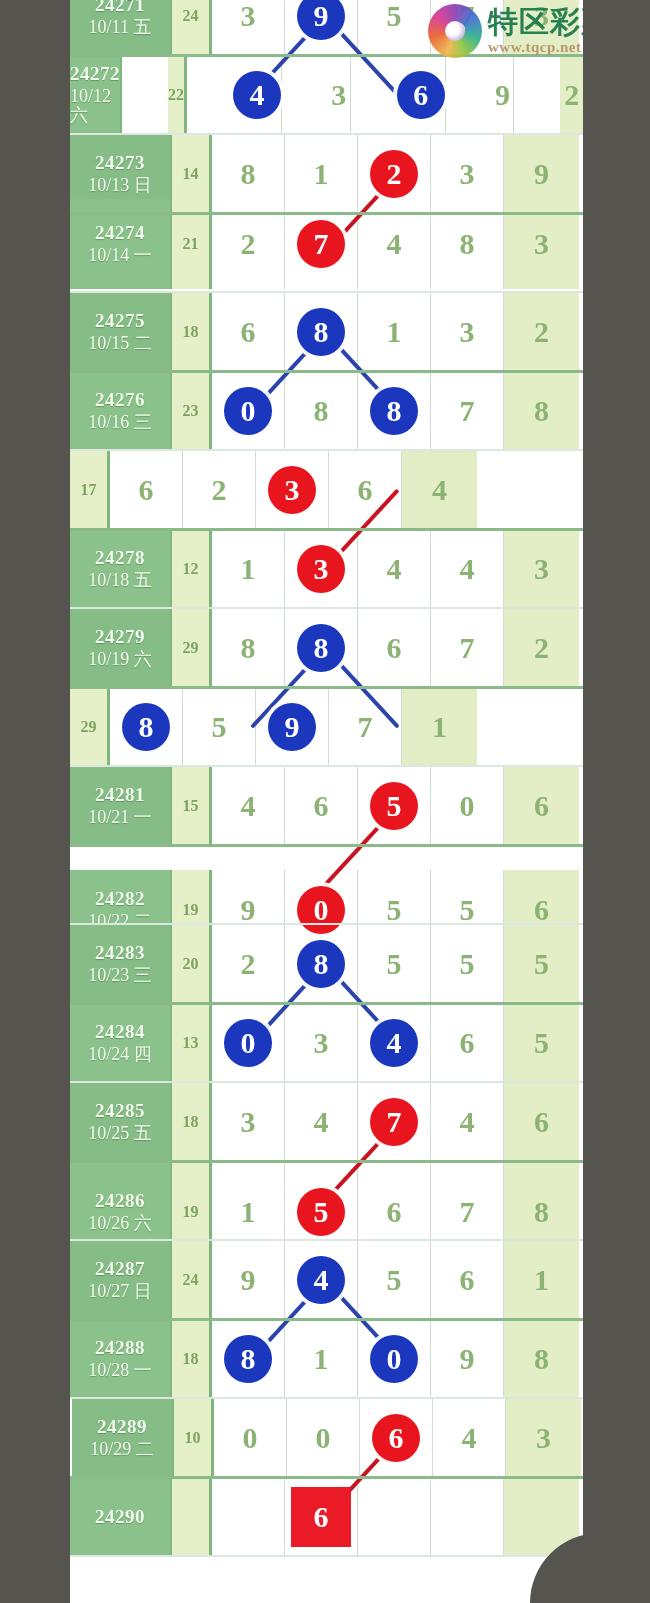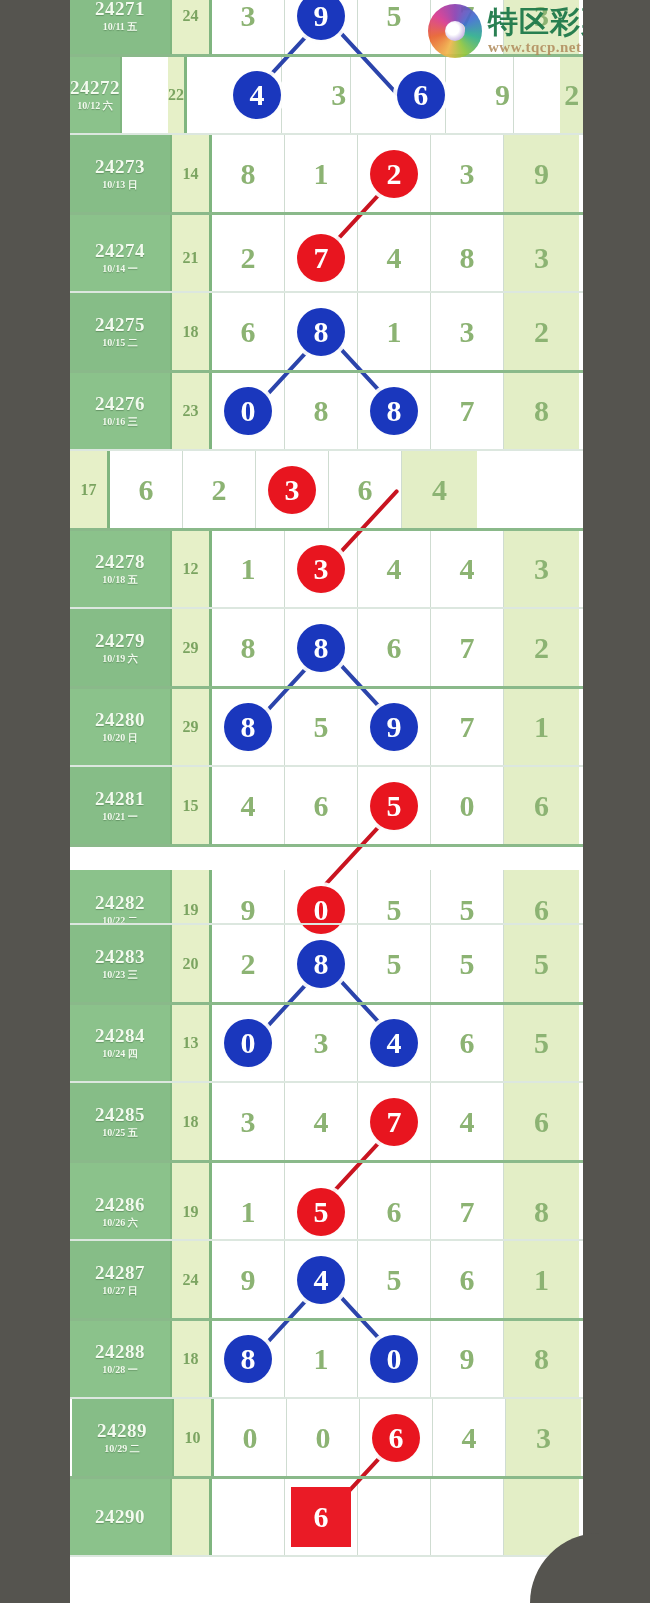--- a/index.html
+++ b/index.html
@@ -41,21 +41,21 @@
     flex-direction:column;
     color:#f3fbef;
     border-right:2px solid #7fb57f;
     text-shadow:0 1px 1px rgba(60,100,60,.45);
   }
   .cell-issue .issue-no{
     font-size:19px; font-weight:bold; letter-spacing:.5px;
     line-height:1.05;
   }
   .cell-issue .issue-date{
-    font-size:10px; font-weight:bold; margin-top:3px;
+    font-size:18px; font-weight:normal; margin-top:3px;
     line-height:1.05;
   }
   .cell-sum{
     width:40px;
     background:#e6f0c8;
     color:#7ba461; font-size:16px; font-weight:bold;
     border-right:3px solid #7fb57f;
   }
   .cell-num{
     width:73px;
@@ -215,21 +215,21 @@
           </div>
           <div class="cell cell-num">
             <div class="ball red">2</div>
           </div>
           <div class="cell cell-num">
             <span class="digit">3</span>
           </div>
           <div class="cell cell-tail">9</div>
         </div>
         <div class="hsep major" style="top: 212px;"></div>
-        <div class="row alt" style="top: 213px; height: 90px; text-align: center;">
+        <div class="row alt" style="top: 199px; height: 90px; text-align: center;">
           <div class="cell cell-issue">
             <div class="issue-no">24274</div>
             <div class="issue-date">10/14 一</div>
           </div>
           <div class="cell cell-sum">21</div>
           <div class="cell cell-num">
             <span class="digit">2</span>
           </div>
           <div class="cell cell-num">
             <div class="ball red">7</div>
@@ -338,24 +338,20 @@
           <div class="cell cell-num">
             <span class="digit">6</span>
           </div>
           <div class="cell cell-num">
             <span class="digit">7</span>
           </div>
           <div class="cell cell-tail">2</div>
         </div>
         <div class="hsep major" style="top: 686px;"></div>
         <div class="row alt" style="top: 687px; height: 79px;">
-          <div class="cell cell-issue">
-            <div class="issue-no">24280</div>
-            <div class="issue-date">10/20 日</div>
-          </div>
           <div class="cell cell-sum">29</div>
           <div class="cell cell-num">
             <div class="ball blue">8</div>
           </div>
           <div class="cell cell-num">
             <span class="digit">5</span>
           </div>
           <div class="cell cell-num">
             <div class="ball blue">9</div>
           </div>

